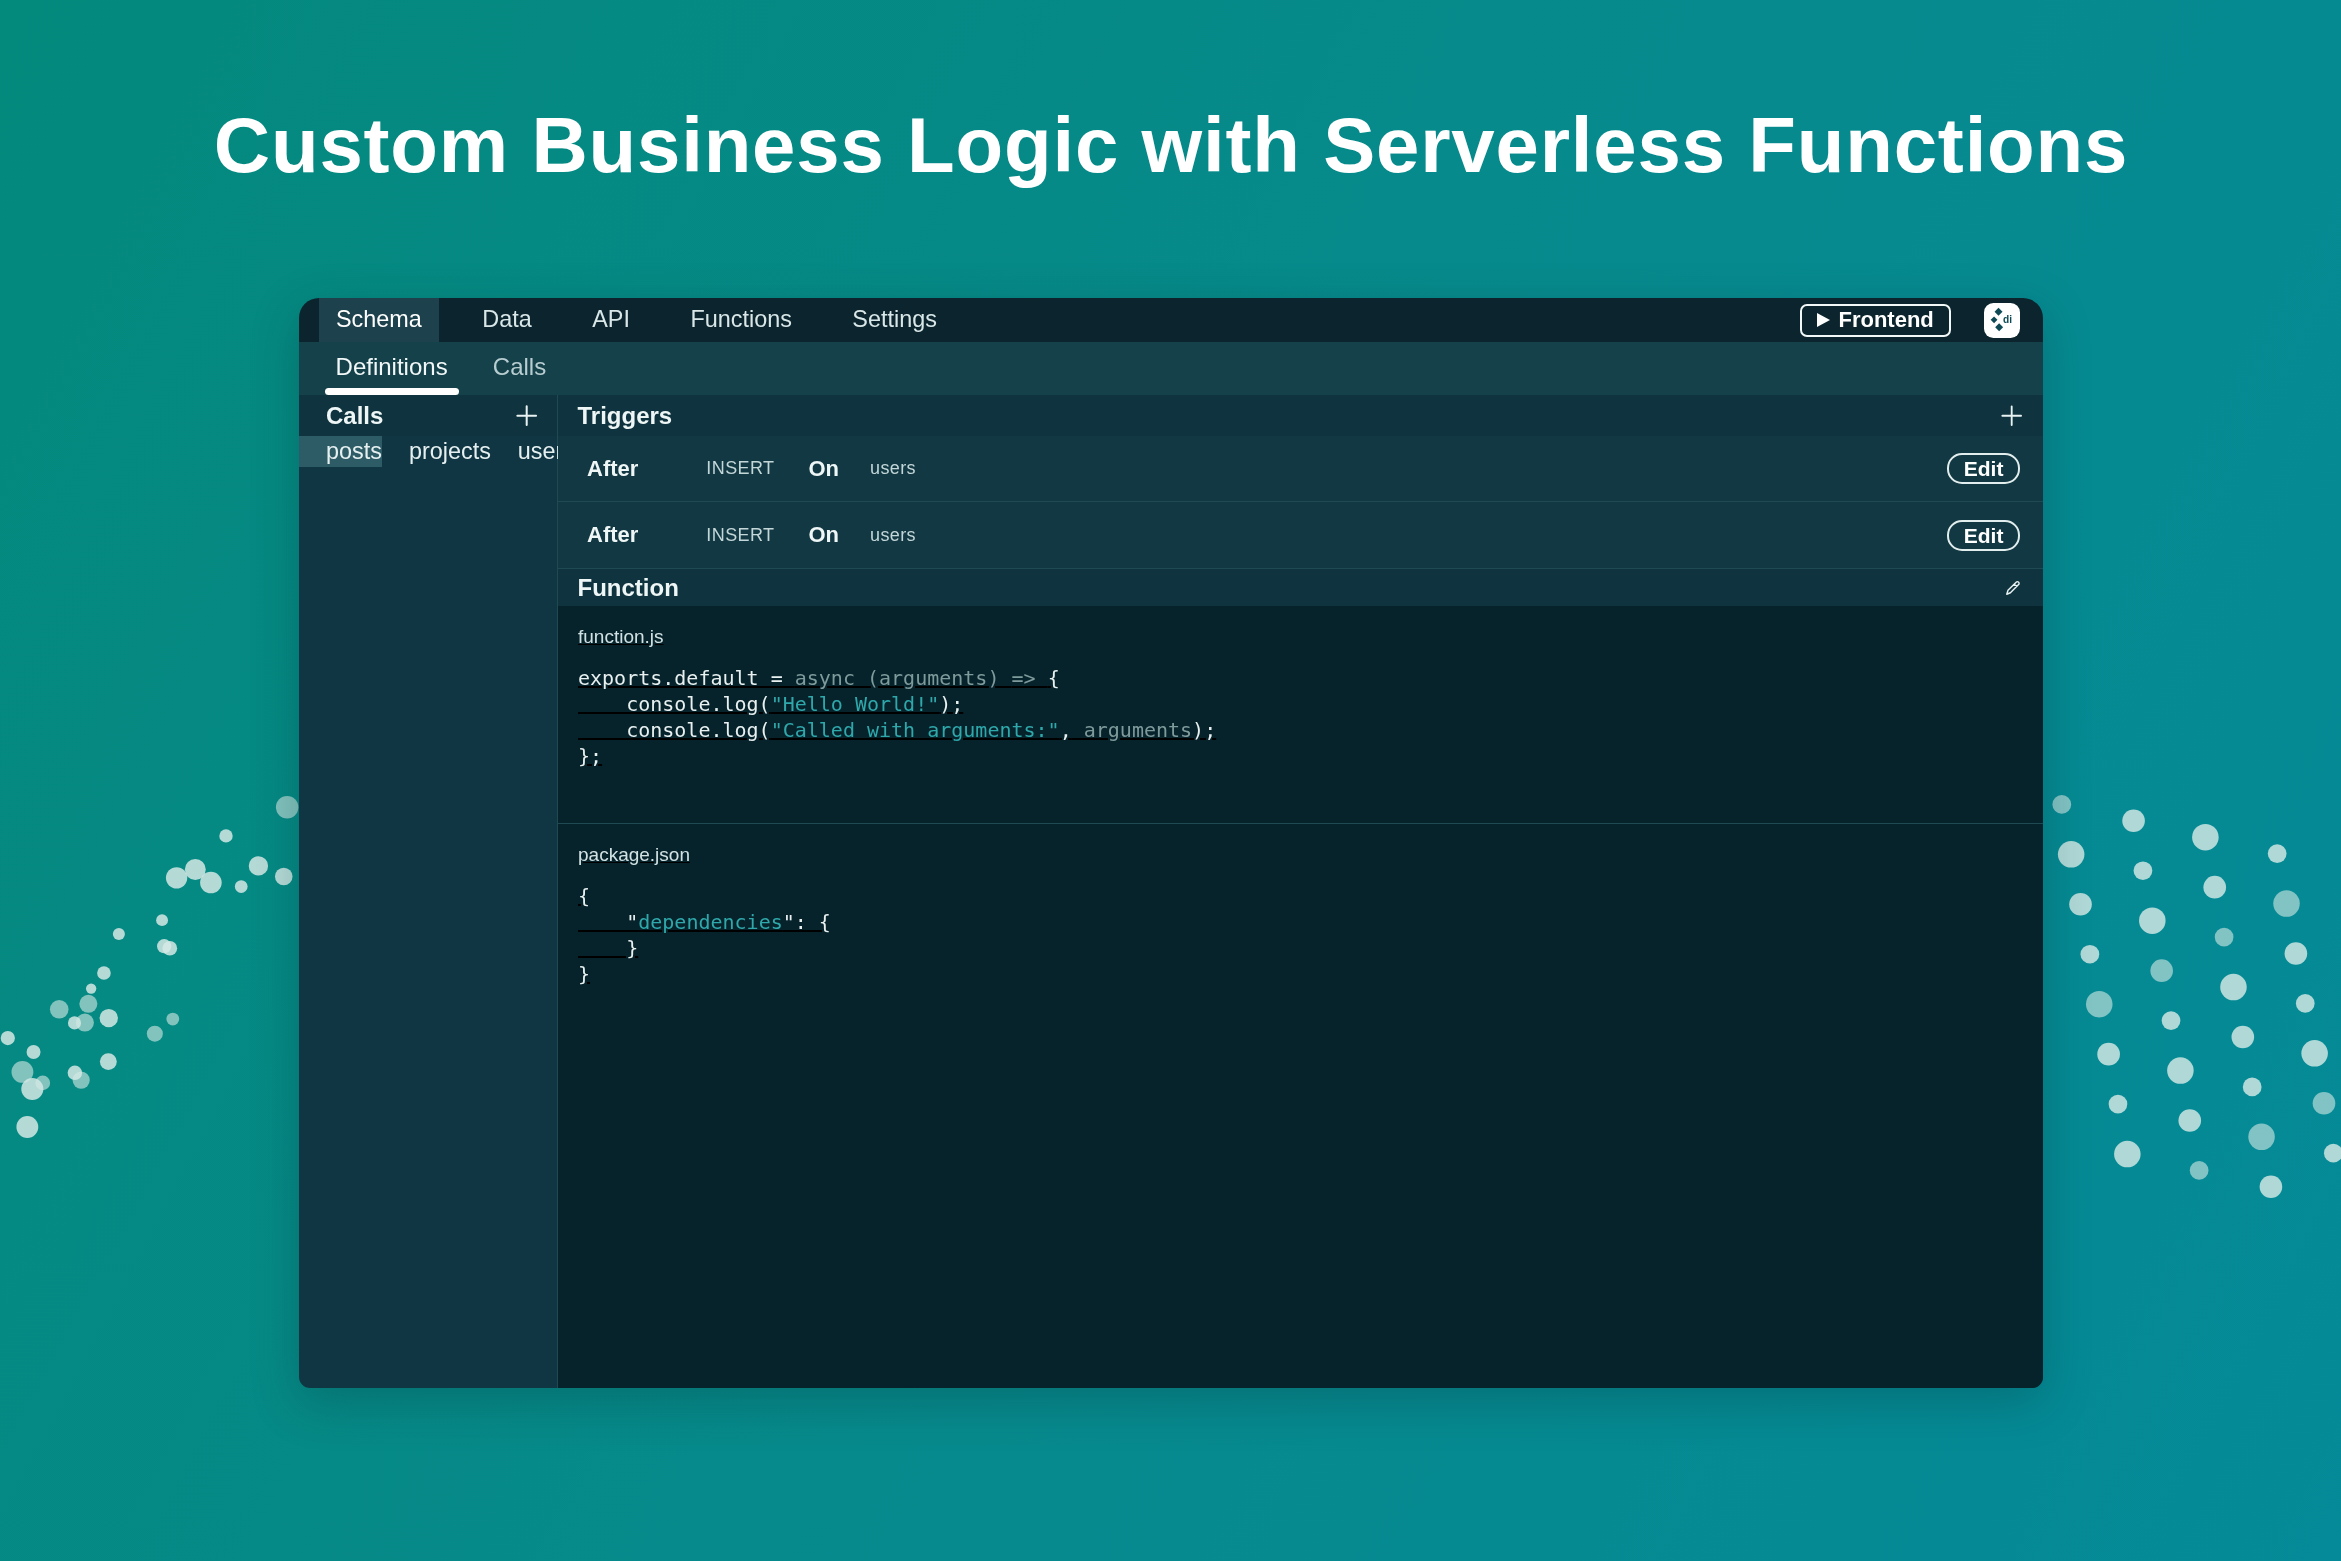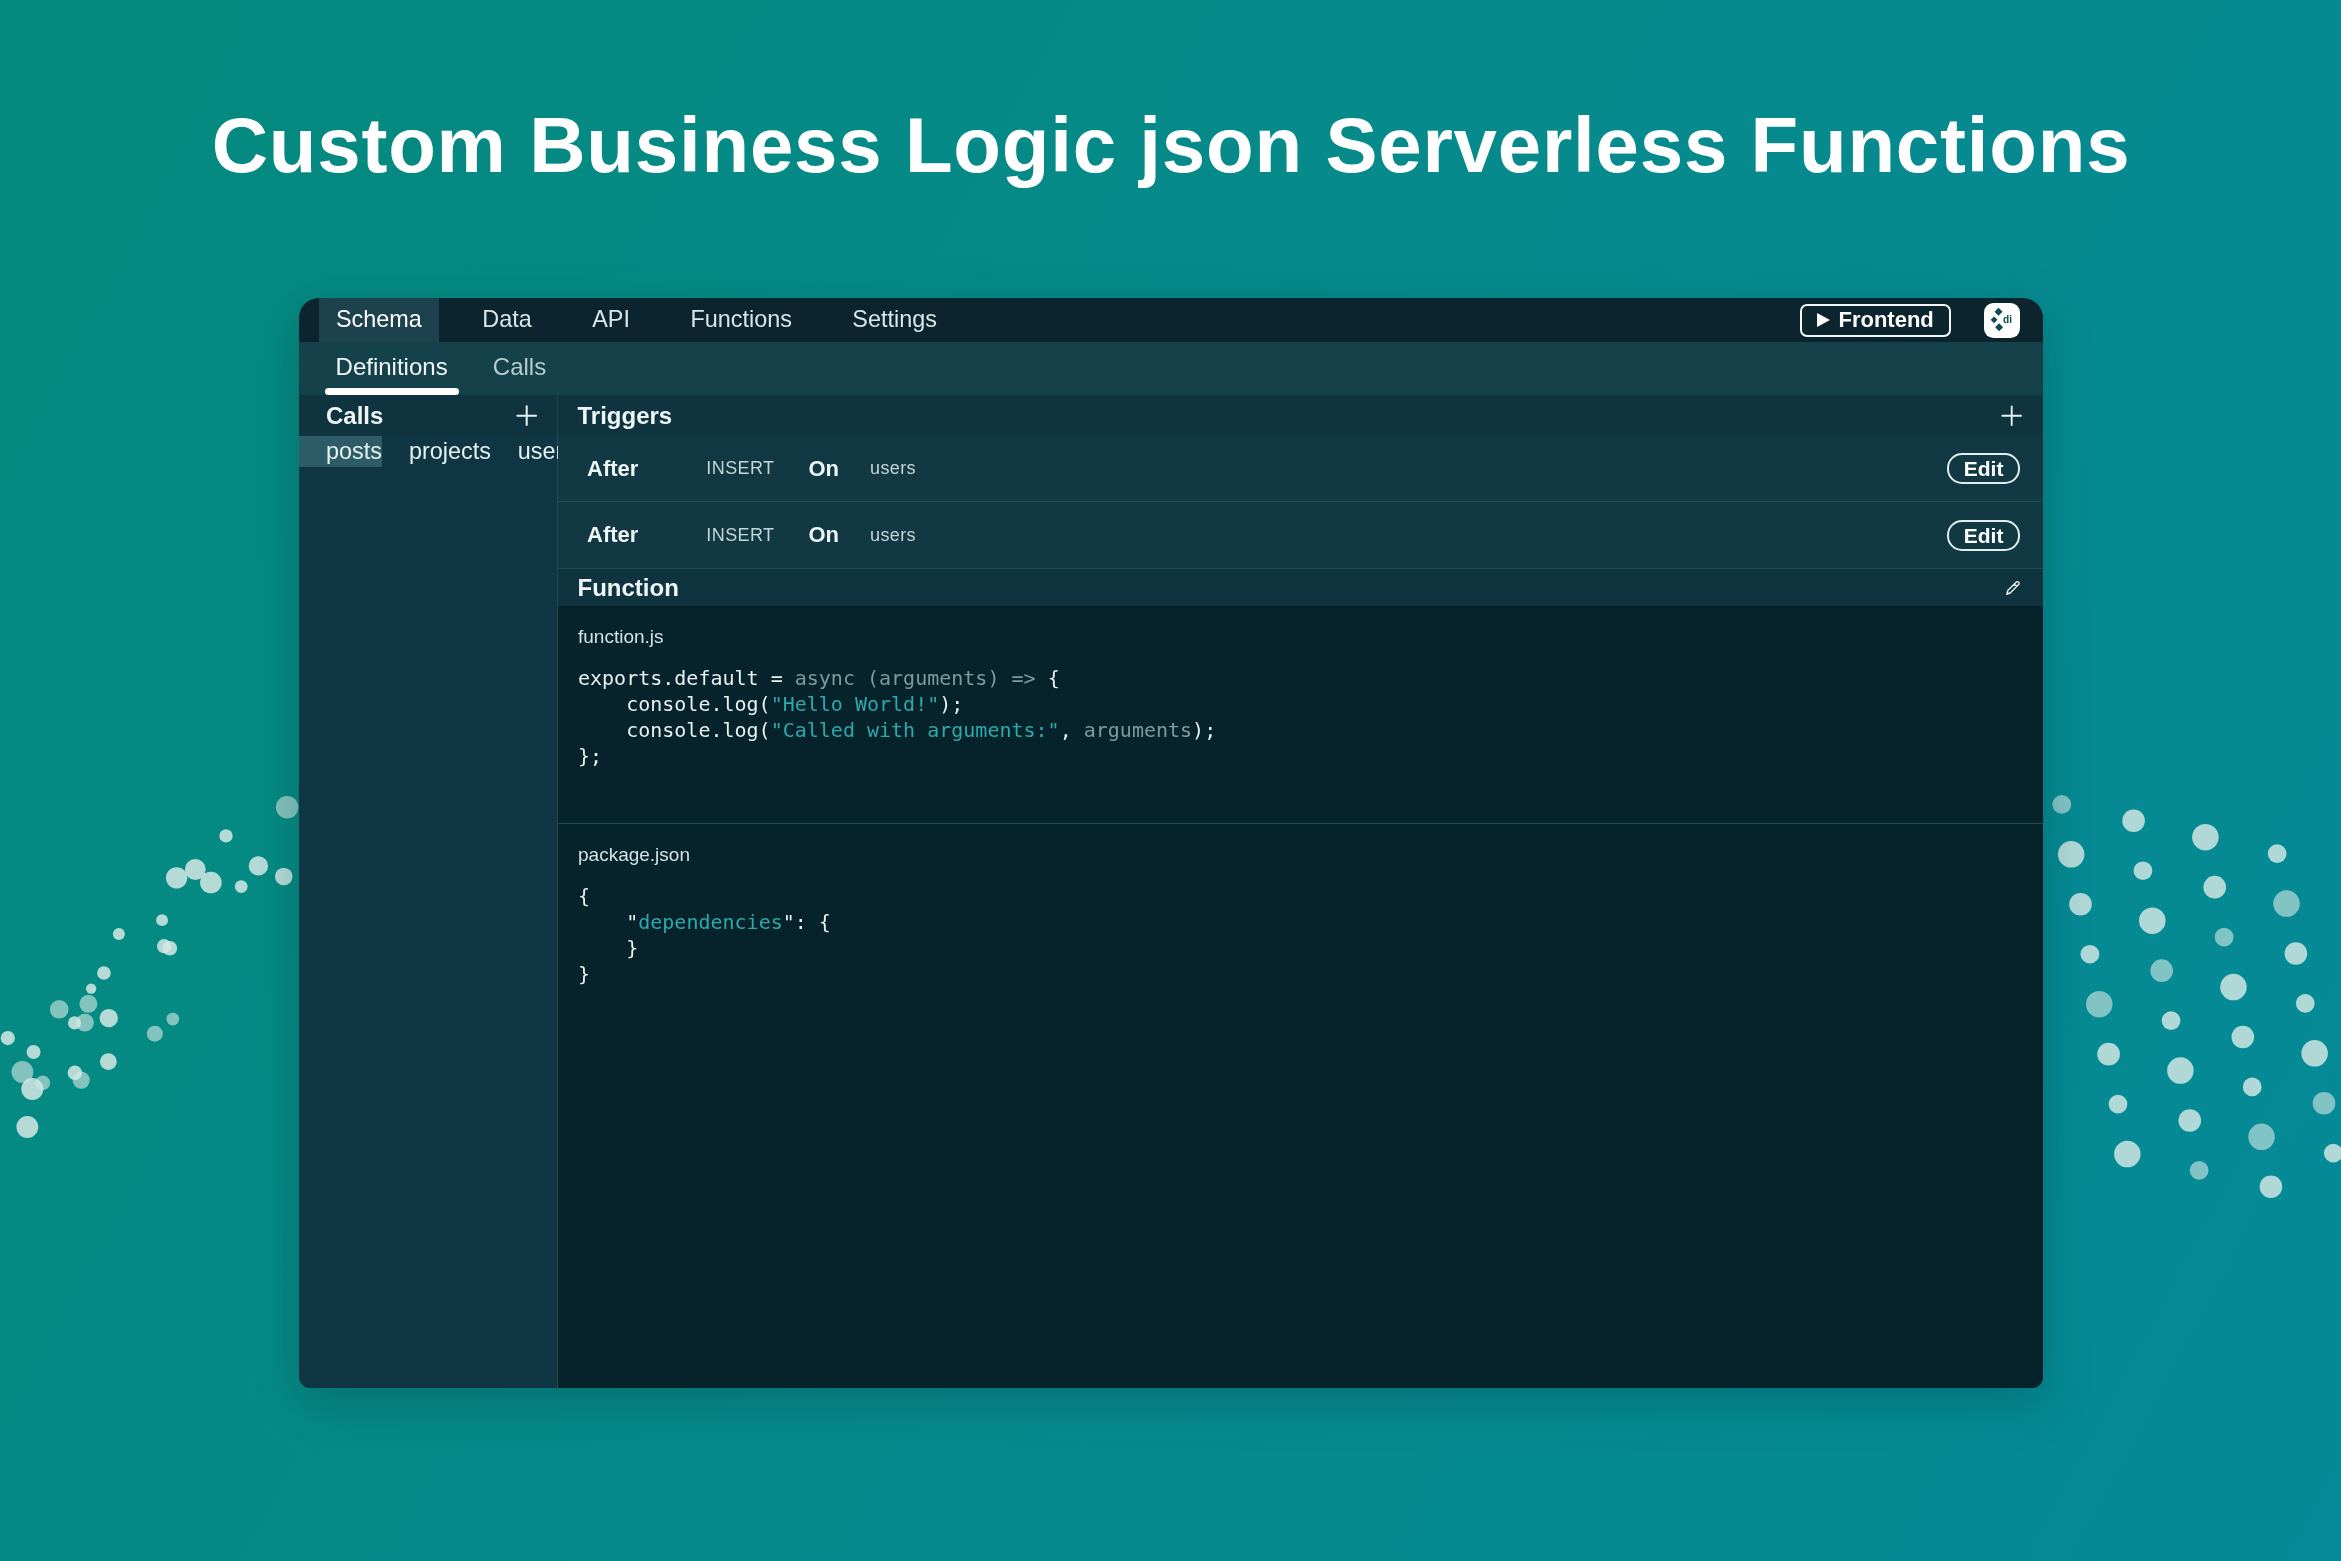--- a/index.html
+++ b/index.html
@@ -110,39 +110,39 @@
   .t-event{margin:0 34px;}
   .t-on{margin-right:31px;}
   .t-timing{margin-right:34px;}
   .edit-btn{
     margin-left:auto;background:transparent;border:2px solid #e2eded;border-radius:15px;
     color:#ffffff;font-family:inherit;font-size:21px;font-weight:600;
     height:31px;padding:0 15px;cursor:pointer;line-height:1;
   }
   .function-head{border-top:0.8px solid #1f4953;height:37px;flex-basis:37px;}
   .code{
-    background:#06232c;padding:17px 20px 0 20px;
+    background:#06232c;padding:17px 20px 0 20px;text-decoration:underline;
   }
   .code-1{height:217px;flex:0 0 217px;box-sizing:border-box;}
   .code-2{flex:1;border-top:0.8px solid #1f4953;}
   .code-label{color:#d2e2e3;font-size:19px;margin:3.1px 0 17px 0;}
   .code pre{
     margin:0;font-family:"DejaVu Sans Mono", monospace;
     font-size:20px;line-height:26px;color:#e8f0f0;
   }
   .tok-p{color:#e8f0f0;}
   .tok-m{color:#7f9a9b;}
   .tok-s{color:#2fa8ab;}
 </style>
 </head>
 <body>
 
 <div id="canvas">
 
-  <h1 class="page-title">Custom Business Logic json Serverless Functions</h1>
+  <h1 class="page-title">Custom Business Logic with Serverless Functions</h1>
 
   <svg id="left-dots" class="dots" width="306" height="406" viewBox="0 0 392 520">
       <circle cx="367.8426579939388" cy="38.735717818466725" r="14.355800540855853" fill="#d5e9e5" opacity="0.6"></circle>
       <circle cx="289.5307562915427" cy="75.40201760974239" r="8.555149212421384" fill="#d5e9e5" opacity="0.85"></circle>
       <circle cx="250.2150169701423" cy="118.44583984926487" r="13.368306291289628" fill="#d5e9e5" opacity="0.85"></circle>
       <circle cx="226.2248888633028" cy="129.1514905097272" r="13.661869685922284" fill="#d5e9e5" opacity="0.85"></circle>
       <circle cx="207.62072514094044" cy="183.31630206562562" r="7.613024390651844" fill="#d5e9e5" opacity="0.85"></circle>
       <circle cx="152.2959552407129" cy="201.183808600129" r="7.720333535071404" fill="#d5e9e5" opacity="0.85"></circle>
       <circle cx="133.16535913701702" cy="251.1008554238881" r="8.72754052154778" fill="#d5e9e5" opacity="0.85"></circle>
       <circle cx="116.75976239496174" cy="271.0058281312298" r="6.620953259931412" fill="#d5e9e5" opacity="0.85"></circle>

